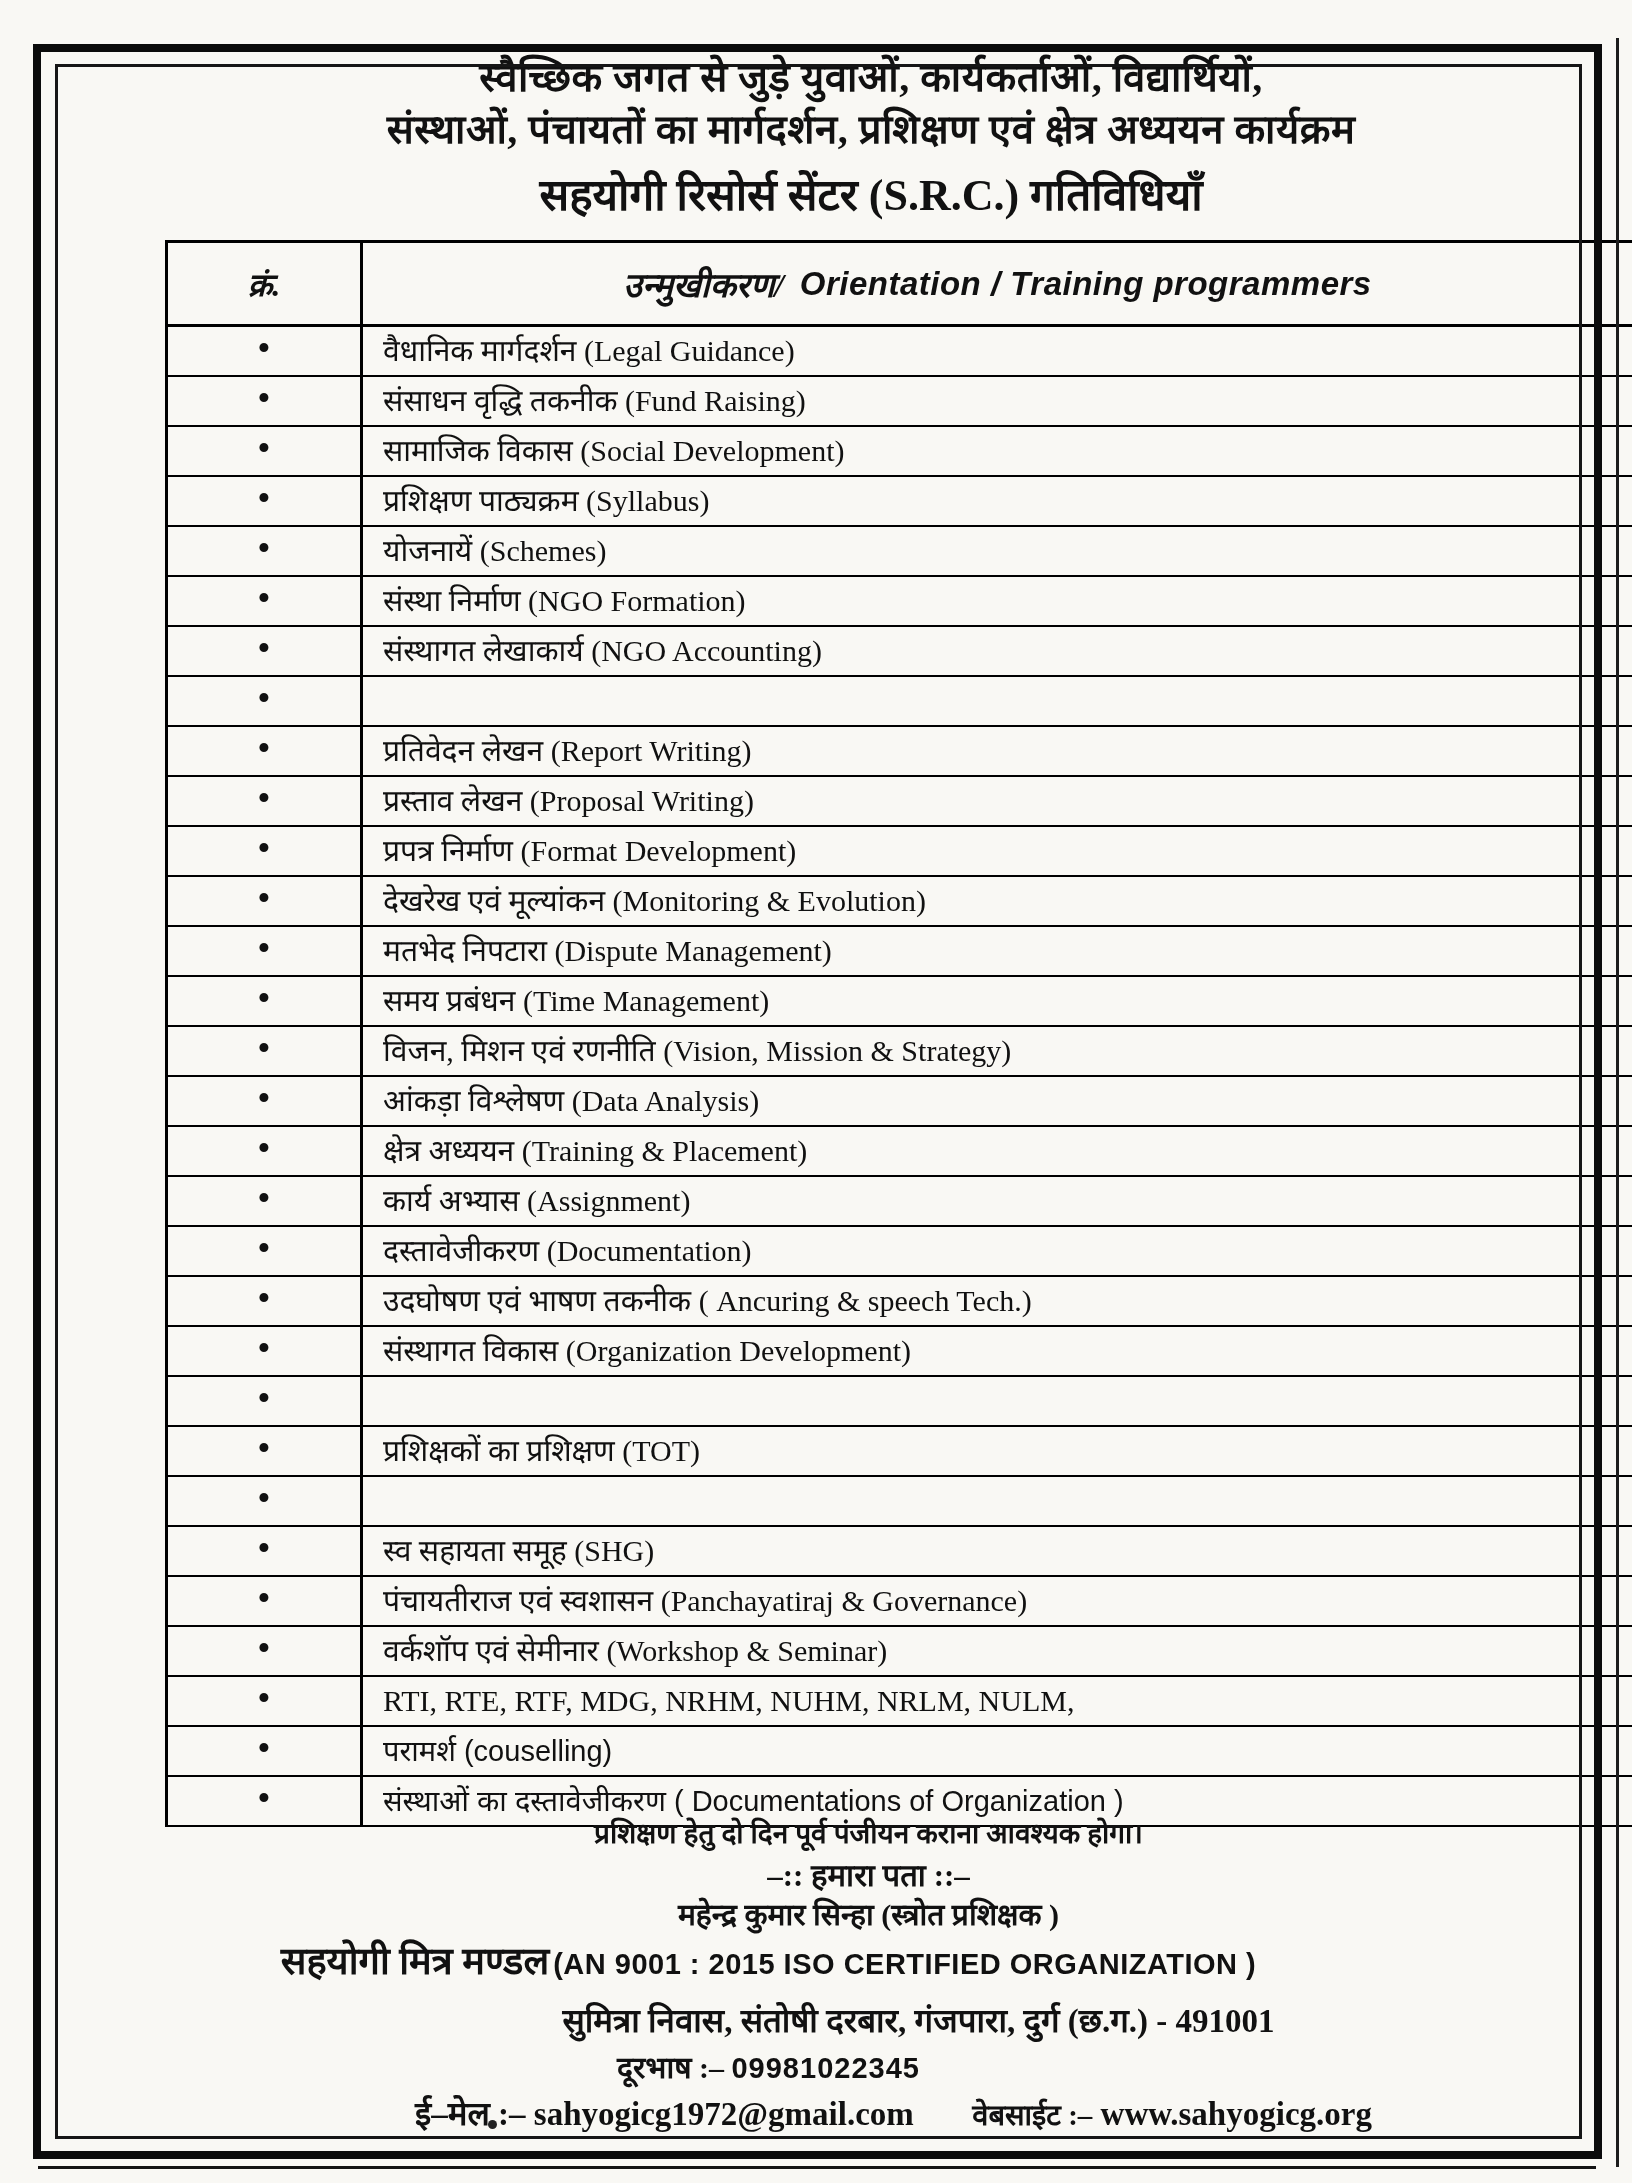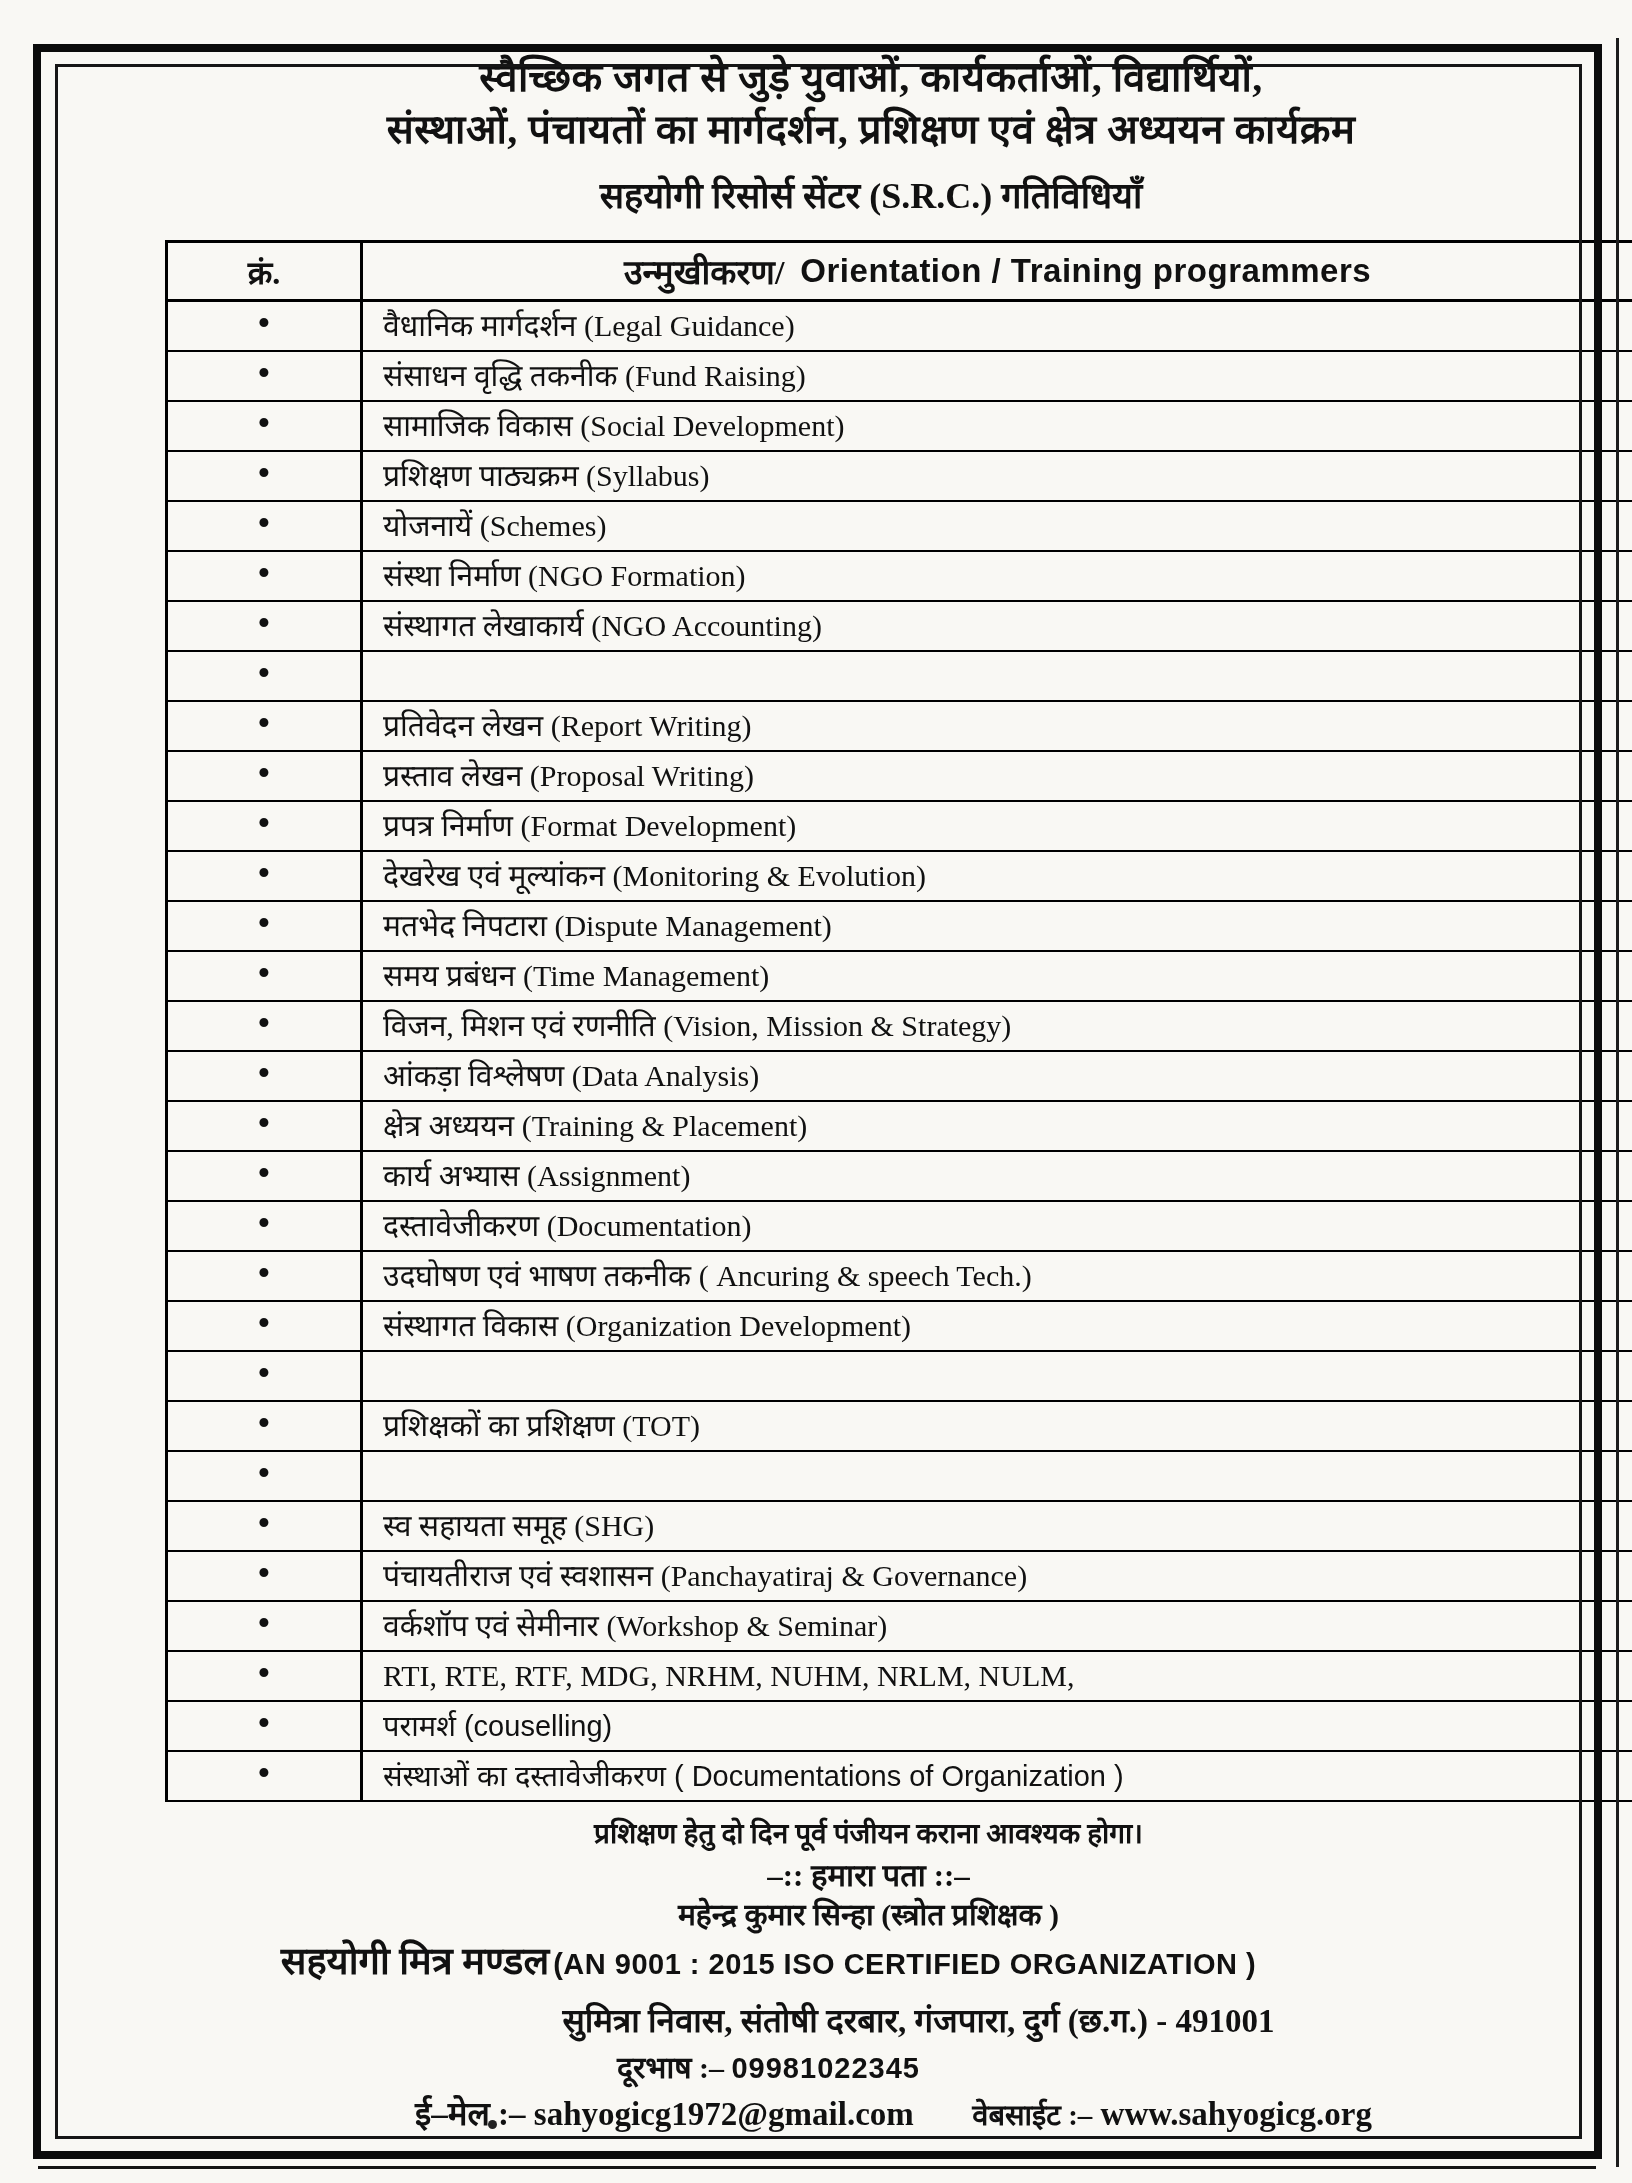--- a/index.html
+++ b/index.html
@@ -28,28 +28,28 @@
   }
   .ink-dot{
     position:absolute;left:488px;top:2120px;width:9px;height:9px;
     border-radius:50%;background:#222;z-index:7;
   }
   
   .head{
     position:absolute;left:165px;right:55px;top:52px;text-align:center;z-index:2;
   }
   .head-line{font-size:40px;font-weight:bold;line-height:52px;letter-spacing:.5px;}
-  .page-title{font-size:36px;font-weight:bold;line-height:56px;margin-top:12px;}
+  .page-title{font-size:44px;font-weight:bold;line-height:56px;margin-top:12px;}
   
   .tbl{
     position:absolute;left:165px;top:240px;right:0;z-index:1;
     border-top:3px solid #000;border-left:3px solid #000;
   }
   .trow{display:flex;height:50px;border-bottom:2px solid #000;box-sizing:border-box;}
-  .trow.thead{height:59px;border-bottom:3px solid #000;}
+  .trow.thead{height:84px;border-bottom:3px solid #000;font-style:italic;}
   .c1{
     width:195px;flex:0 0 195px;border-right:3px solid #000;box-sizing:border-box;
     display:flex;align-items:center;justify-content:center;
   }
   .c2{flex:1;display:flex;align-items:center;padding-left:20px;min-width:0;}
   .thead .c2{justify-content:center;padding-left:0;gap:16px;}
   .serial-head{font-size:32px;font-weight:bold;}
   .ohead-hi{font-size:34px;font-weight:bold;}
   .ohead-en{
     font-family:"Liberation Sans","DejaVu Sans",sans-serif;

